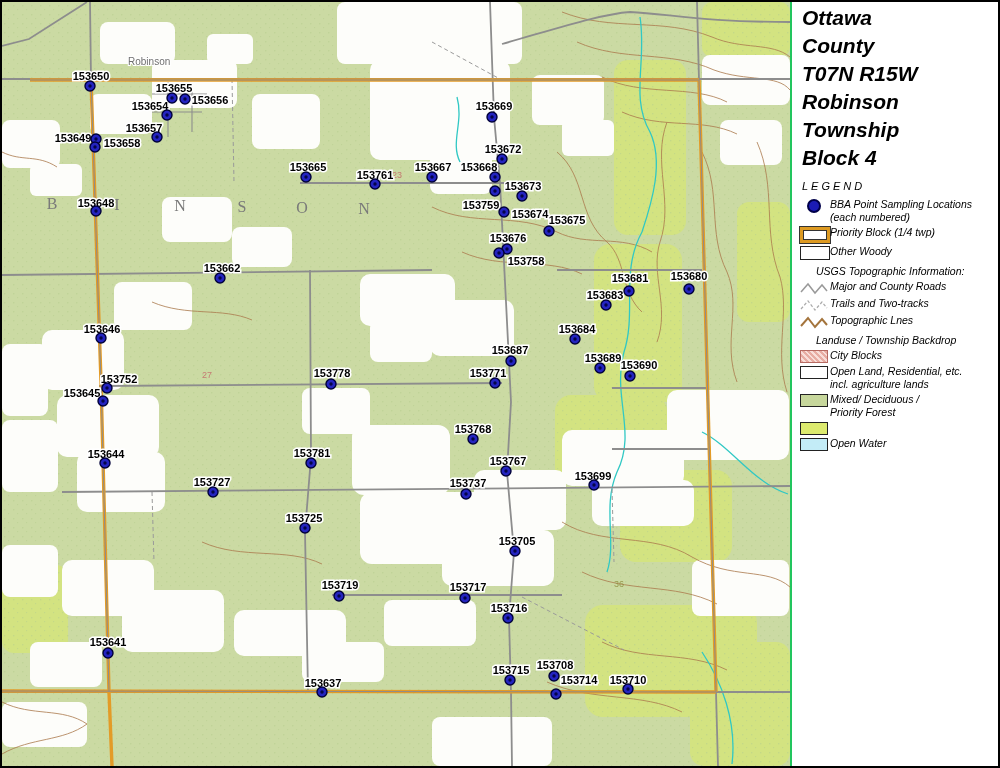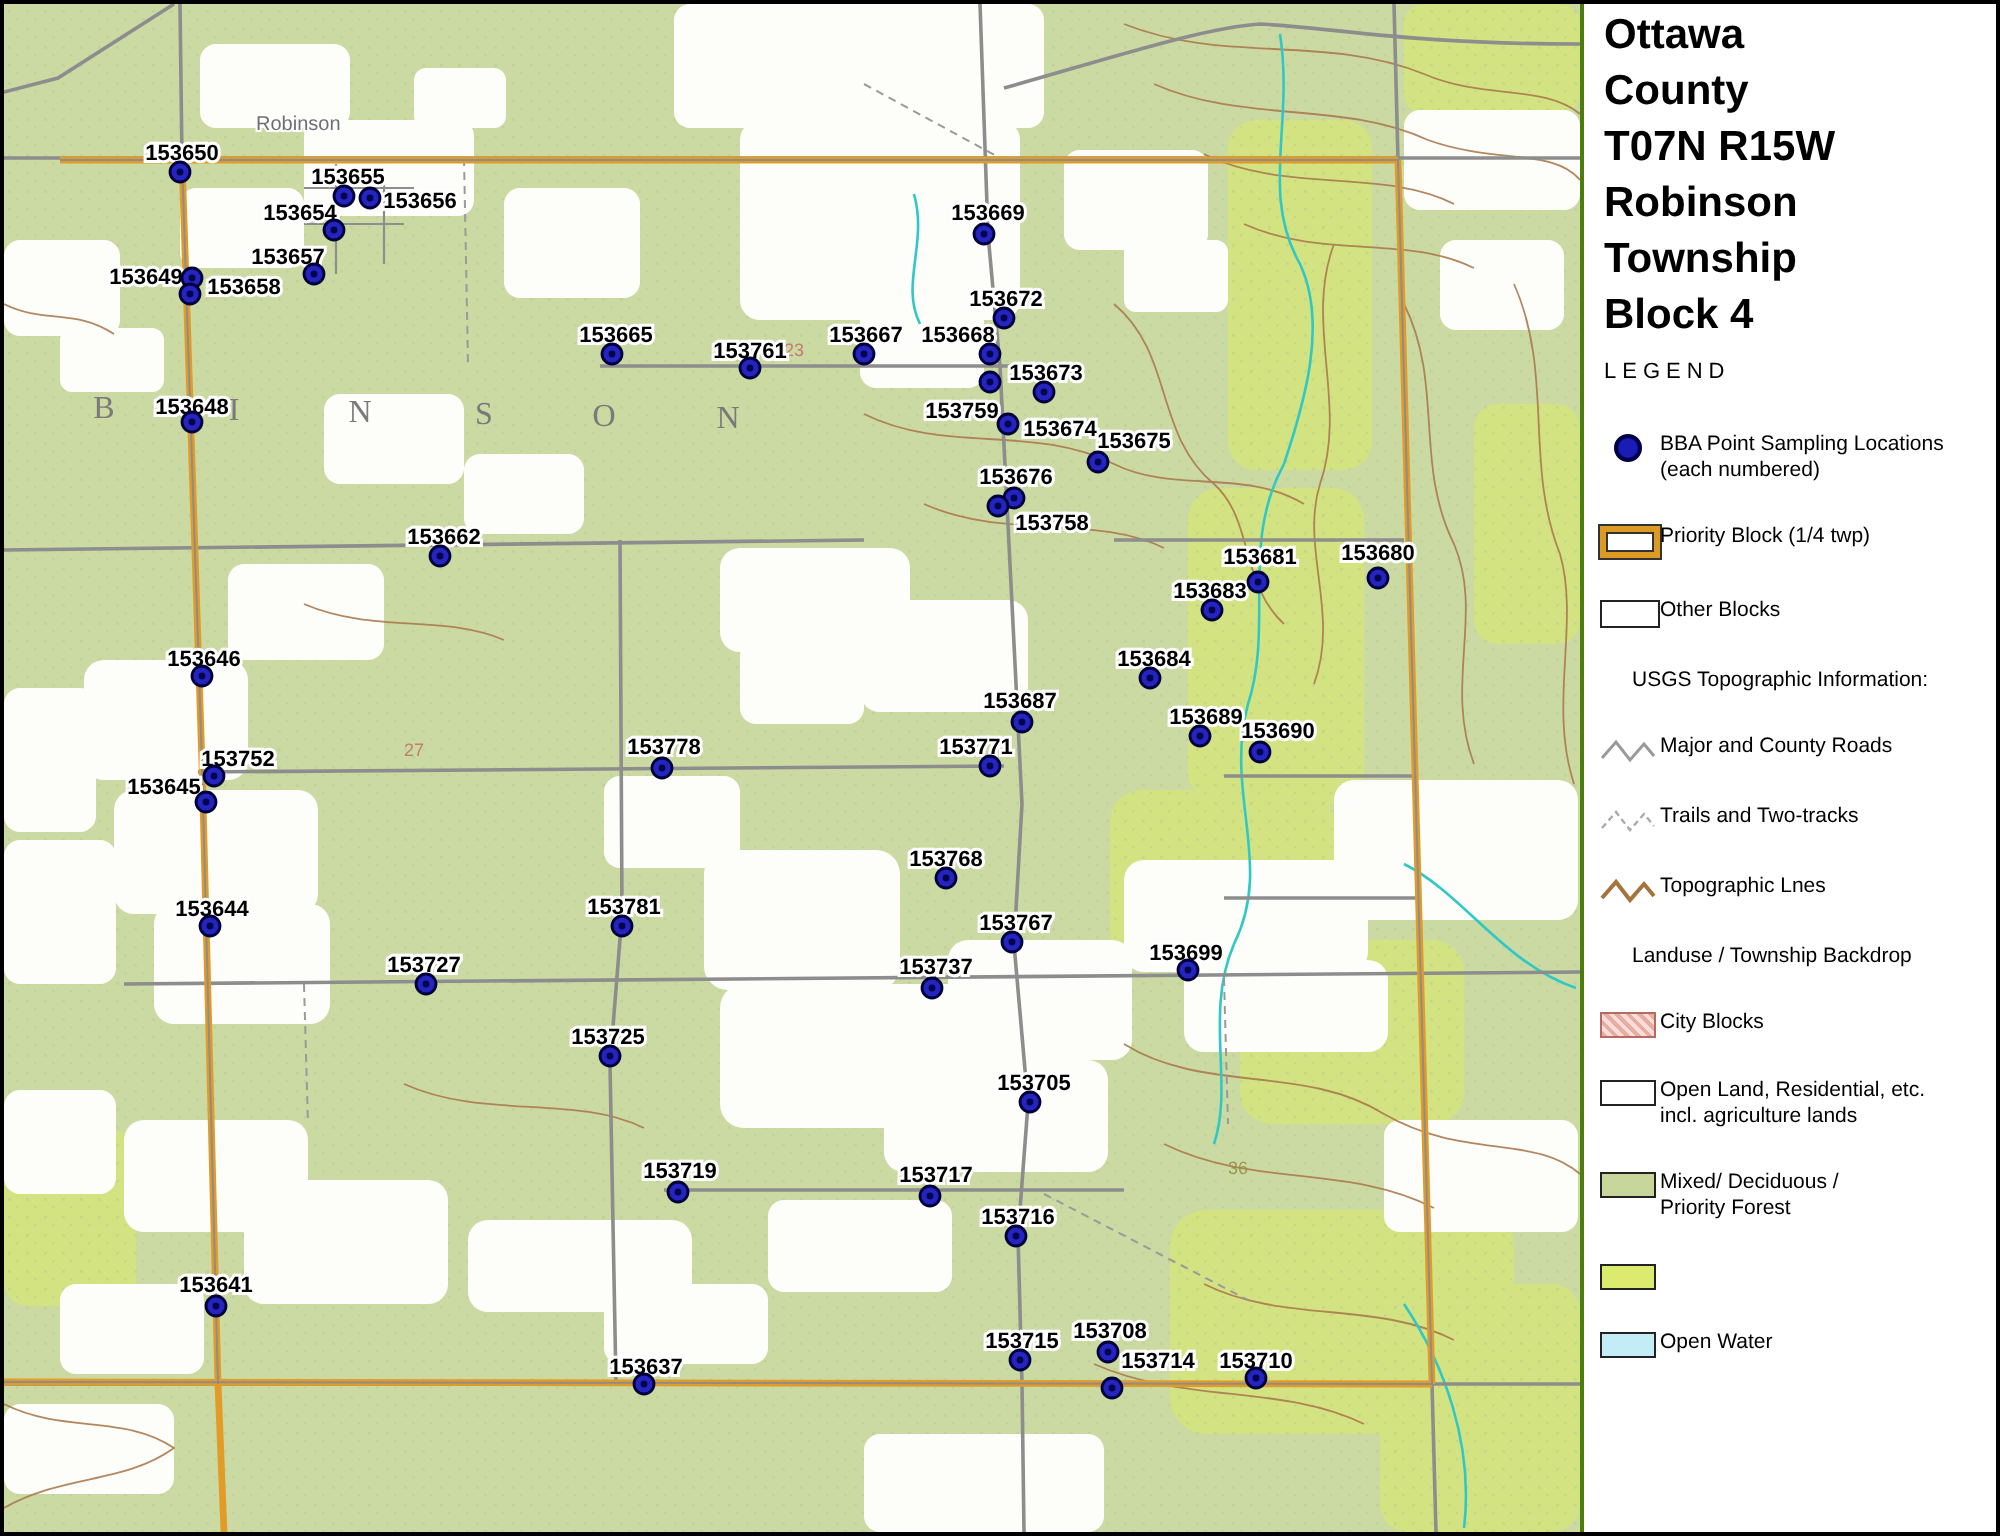--- a/index.html
+++ b/index.html
@@ -8,25 +8,25 @@
   
   .map-wrap{position:absolute;left:0;top:0;width:788px;height:764px;}
   svg text{user-select:none;}
   .pt-label{font:bold 11px "Liberation Sans",sans-serif;fill:#000;stroke:#ffffff;stroke-width:3px;
             paint-order:stroke;text-anchor:middle;}
   .town-label{font:10px "Liberation Sans",sans-serif;fill:#6f6f6f;stroke:#ffffff;stroke-width:2px;paint-order:stroke;}
   .twp-letter{font:16px "Liberation Serif",serif;fill:#7a7a7a;text-anchor:middle;}
   .sec-label{font:9px "Liberation Sans",sans-serif;text-anchor:middle;opacity:.85;}
   
   .panel{position:absolute;left:788px;top:0;width:210px;height:764px;background:#fff;
-         border-left:2px solid #4d7c0f;box-sizing:border-box;}
+         border-left:2px solid #22c55e;box-sizing:border-box;font-style:italic;}
   .map-title{position:absolute;left:10px;top:2px;font-size:21px;font-weight:bold;line-height:28px;color:#000;}
   .legend-title{position:absolute;left:10px;top:178px;font-size:11px;letter-spacing:3px;color:#000;}
   .legend-list{position:absolute;left:8px;top:194px;width:198px;font-size:10.5px;line-height:13px;color:#000;}
-  .lg-row{display:flex;align-items:flex-start;margin:20px 0;}
+  .lg-row{display:flex;align-items:flex-start;margin:2px 0;}
   .lg-swatch-col{width:30px;flex:0 0 30px;display:flex;justify-content:flex-start;padding-top:1px;}
   .lg-text{flex:1;}
   .lg-header{margin:5px 0 2px 16px;font-size:10.5px;}
   .sw-dot{width:10px;height:10px;border-radius:50%;background:#1b1bb5;border:2px solid #00004a;margin-left:7px;}
   .sw-priority{width:26px;height:10px;background:#fff;border:3px solid #dd9a22;box-shadow:0 0 0 1px #333, inset 0 0 0 1px #333;}
   .sw-block{width:28px;height:12px;background:#fff;border:1.5px solid #222;}
   .sw-city{width:26px;height:11px;border:1px solid #b66a62;
            background:repeating-linear-gradient(45deg,#e7aca2 0 2px,#f8ddd8 2px 4px);}
   .sw-open{width:26px;height:11px;background:#fff;border:1px solid #222;}
   .sw-forest{width:26px;height:11px;background:#c7d79c;border:1px solid #222;}
@@ -386,21 +386,21 @@
           </div>
           <div class="lg-text">
             <div>Priority Block (1/4 twp)</div>
           </div>
         </div>
         <div class="lg-row">
           <div class="lg-swatch-col">
             <div class="sw-block"></div>
           </div>
           <div class="lg-text">
-            <div>Other Blocks</div>
+            <div>Other Woody</div>
           </div>
         </div>
         <div class="lg-header">USGS Topographic Information:</div>
         <div class="lg-row">
           <div class="lg-swatch-col">
             <svg width="28" height="14">
               <polyline points="1,11 8,3 15,12 22,4 27,10" fill="none" stroke="#999" stroke-width="1.5"></polyline>
             </svg>
           </div>
           <div class="lg-text">

